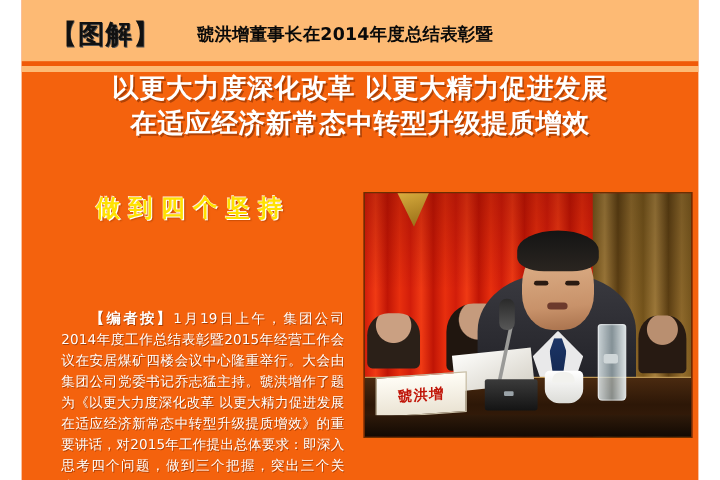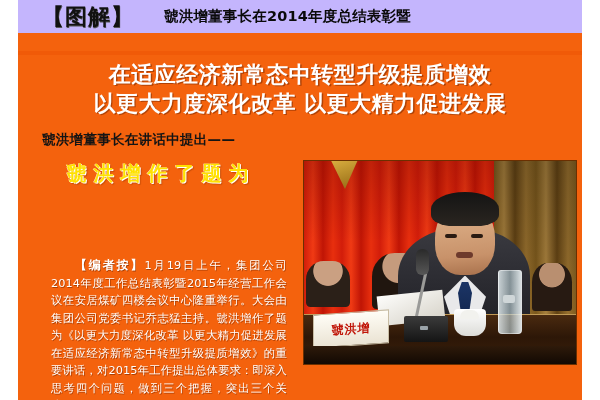--- a/index.html
+++ b/index.html
@@ -32,22 +32,22 @@
     background: #f4620d;
     overflow: hidden;
   }
 
   
   .header-band {
     position: absolute;
     left: 0;
     top: 0;
     width: 564px;
-    height: 33px;
-    background: #c4b5fd;
+    height: 60px;
+    background: #fdba74;
     display: flex;
     align-items: center;
     box-sizing: border-box;
     padding-left: 24px;
   }
 
   .tujie {
     font-family: "DejaVu Sans", "Liberation Sans", sans-serif;
     font-size: 22px;
     font-weight: bold;
@@ -402,28 +402,27 @@
     <div class="header-band">
       <div class="tujie">【图解】</div>
       <div class="header-title">
         <span class="ln">虢洪增董事长在2014年度总结表彰暨</span>
       </div>
     </div>
 
     <div class="divider-strip"></div>
 
     <div class="headline">
+      <span class="ln">以更大力度深化改革 以更大精力促进发展</span>
       <span class="ln">在适应经济新常态中转型升级提质增效</span>
-      <span class="ln">以更大力度深化改革 以更大精力促进发展</span>
     </div>
 
-    <div class="lead-in">虢洪增董事长在讲话中提出——</div>
 
     <div class="slogans">
-      <div class="slogan">虢洪增作了题为</div>
+      <div class="slogan">做到四个坚持</div>
     </div>
 
     <div class="body-text">
       <span class="indent"></span><span class="editor-tag">【编者按】</span><span>1月19日上午，集团公司2014年度工作总结表彰暨2015年经营工作会议在安居煤矿四楼会议中心隆重举行。大会由集团公司党委书记乔志猛主持。虢洪增作了题为《以更大力度深化改革 以更大精力促进发展 在适应经济新常态中转型升级提质增效》的重要讲话，对2015年工作提出总体要求：即深入思考四个问题，做到三个把握，突出三个关注。</span>
     </div>
 
     <div class="photo-frame">
       <div class="photo">
         <div class="curtain"></div>
         <div class="curtain-dark"></div>

